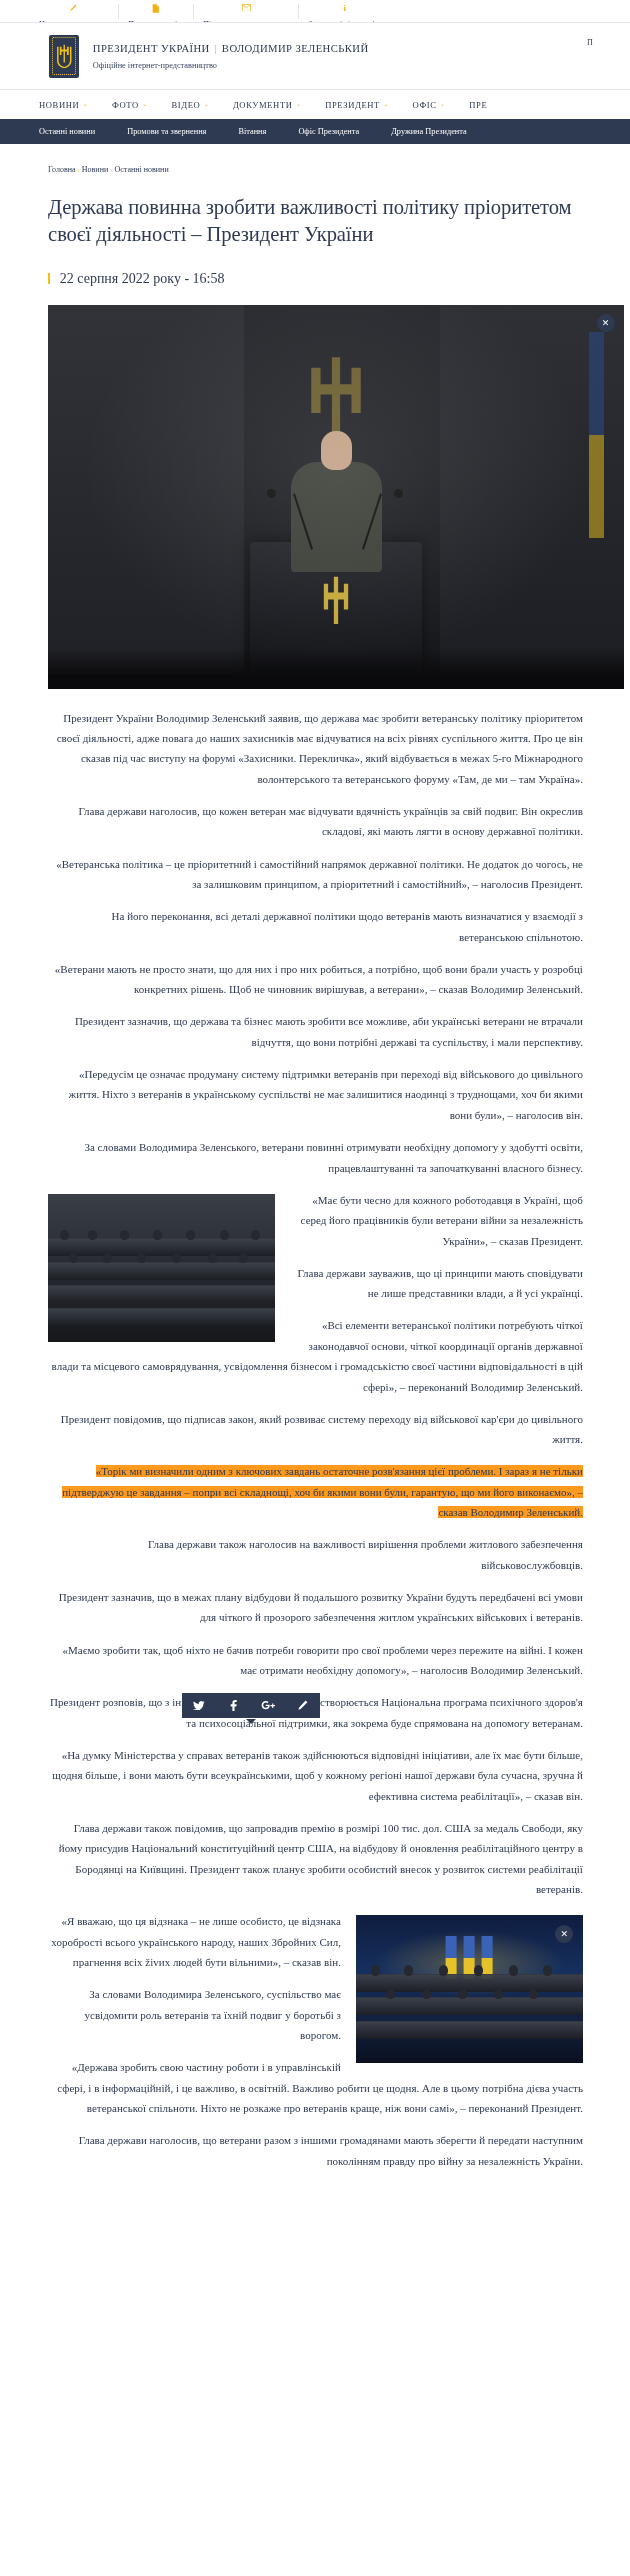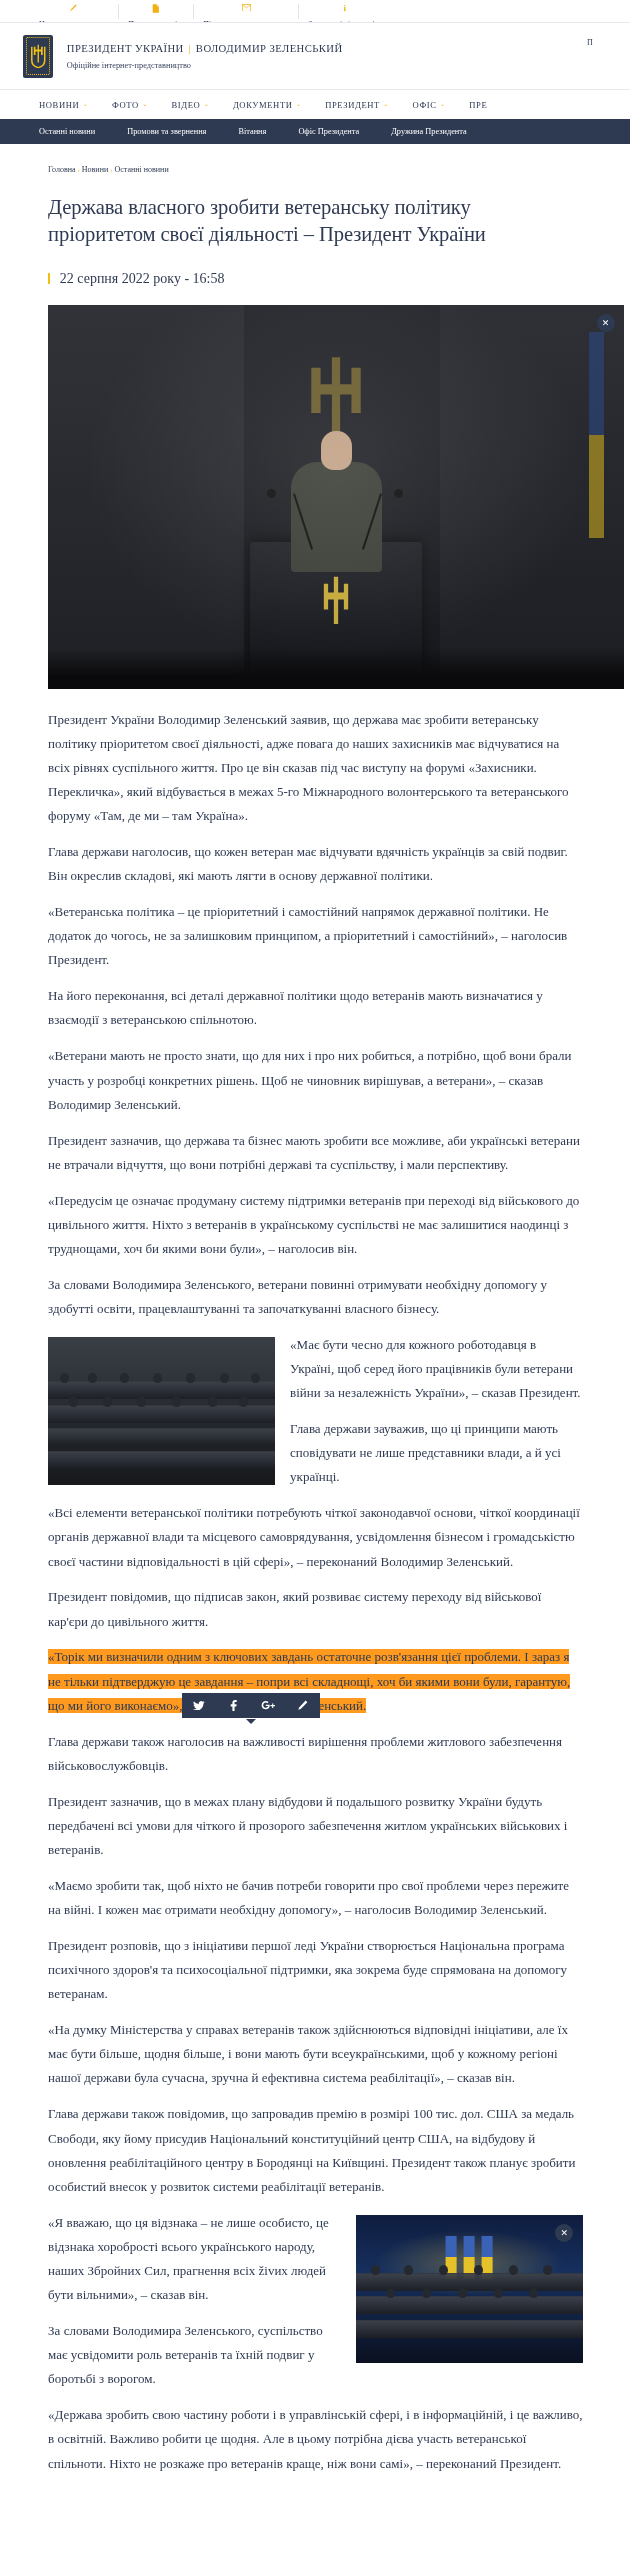--- a/index.html
+++ b/index.html
@@ -45,21 +45,21 @@
   .ico-info {
     color: #f2b013; font-weight: bold; font-size: 9px;
     font-family: "Liberation Serif", serif; text-align: center; line-height: 9px;
   }
 
   
   .masthead {
     height: 66px;
     display: flex;
     align-items: center;
-    padding-left: 23px;
+    padding-left: 49px;
     position: relative;
   }
   .emblem {
     width: 30px; height: 43px;
     background: #2e3a52;
     border-radius: 2.1px;
     position: relative;
     flex: 0 0 auto;
     display: flex; align-items: center; justify-content: center;
   }
@@ -251,25 +251,25 @@
     color: #fff;
     display: flex; align-items: center; justify-content: center;
     font-size: 9px;
     top: 9.6px; right: 9.6px;
     z-index: 9;
     font-family: "Liberation Sans", sans-serif;
   }
 
   
   p.body {
-    font-size: 13px;
+    font-size: 11px;
     line-height: 1.86;
     color: #2e3a52;
     margin: 0 0 11.7px 0;
-    text-align: left;
+    text-align: right;
   }
   p.body.first { margin-top: 19px; }
   .hl { background: #ff9a1f; }
 
   
   .figblock {
     position: relative;
     overflow: hidden;
     margin-bottom: 4.1px;
   }
@@ -433,21 +433,21 @@
   <div class="content">
     <div class="breadcrumb">
       <span>Головна</span>
       <span class="bc-sep">›</span>
       <span>Новини</span>
       <span class="bc-sep">›</span>
       <span>Останні новини</span>
     </div>
 
     <div class="article">
-      <h1 class="title">Держава власного зробити ветеранську політику пріоритетом своєї діяльності – Президент України</h1>
+      <h1 class="title">Держава повинна зробити важливості політику пріоритетом своєї діяльності – Президент України</h1>
 
       <div class="dateline">
         <span class="date-bar"></span>
         <span>22 серпня 2022 року - 16:58</span>
       </div>
 
       <div class="hero">
         <div class="hero-inner">
           <div class="stage-bg"></div>
           <div class="stage-panelL"></div>
@@ -548,20 +548,21 @@
               <div class="head-dot" style="left:173px;top:29px"></div>
             </div>
           </div>
           <div class="img-close">✕</div>
         </div>
         <p class="body">«Я вважаю, що ця відзнака – не лише особисто, це відзнака хоробрості всього українського народу, наших Збройних Сил, прагнення всіх živих людей бути вільними», – сказав він.</p>
         <p class="body">За словами Володимира Зеленського, суспільство має усвідомити роль ветеранів та їхній подвиг у боротьбі з ворогом.</p>
         <p class="body">«Держава зробить свою частину роботи і в управлінській сфері, і в інформаційній, і це важливо, в освітній. Важливо робити це щодня. Але в цьому потрібна дієва участь ветеранської спільноти. Ніхто не розкаже про ветеранів краще, ніж вони самі», – переконаний Президент.</p>
       </div>
 
+      <p class="body">Глава держави наголосив, що ветерани разом з іншими громадянами мають зберегти й передати наступним поколінням правду про війну за незалежність України.</p>
     </div>
   </div>
 
   <div class="sharebar">
     <span class="sb">
       <svg width="11.7" height="9.6" viewBox="0 0 17 14">
           <path d="M17 1.7c-.6.3-1.3.5-2 .6.7-.4 1.3-1.1 1.5-1.9-.7.4-1.4.7-2.2.8A3.5 3.5 0 0 0 8.4 4.4 9.9 9.9 0 0 1 1.2.7 3.5 3.5 0 0 0 2.3 5.4c-.6 0-1.1-.2-1.6-.4 0 1.7 1.2 3.1 2.8 3.4-.5.1-1 .2-1.5.1.4 1.4 1.7 2.4 3.2 2.4A7 7 0 0 1 0 12.4a9.9 9.9 0 0 0 5.3 1.6c6.4 0 9.9-5.3 9.9-9.9V3.7c.7-.5 1.3-1.2 1.8-2z" fill="#fff"></path>
         </svg>
     </span>
     <span class="sb">

